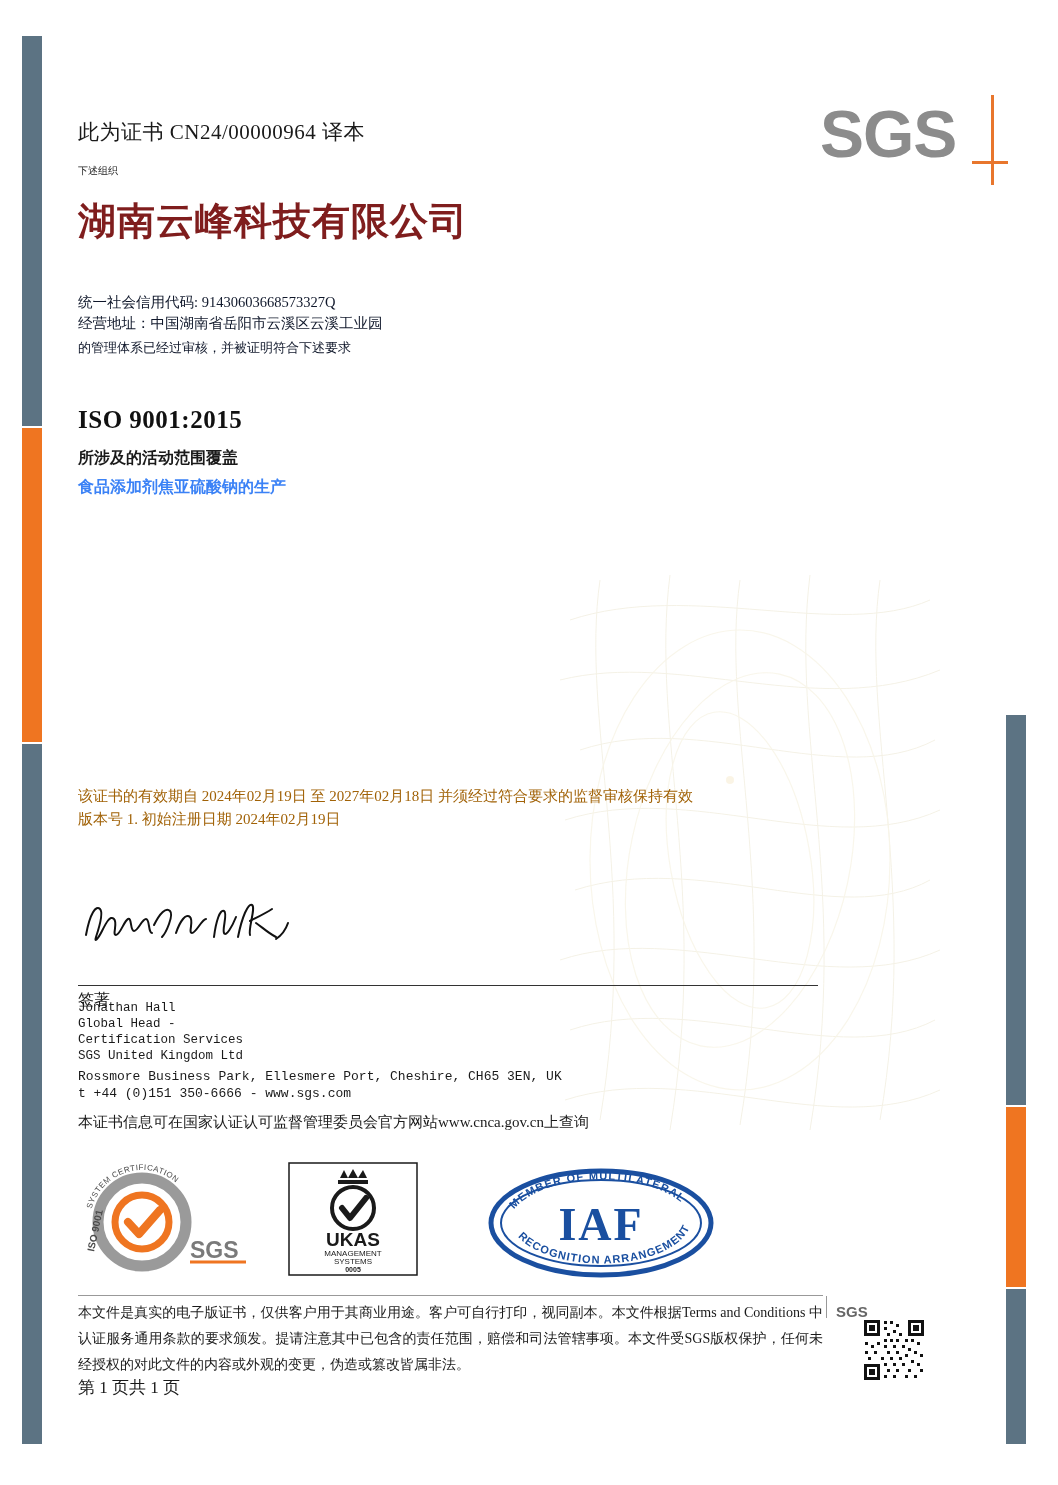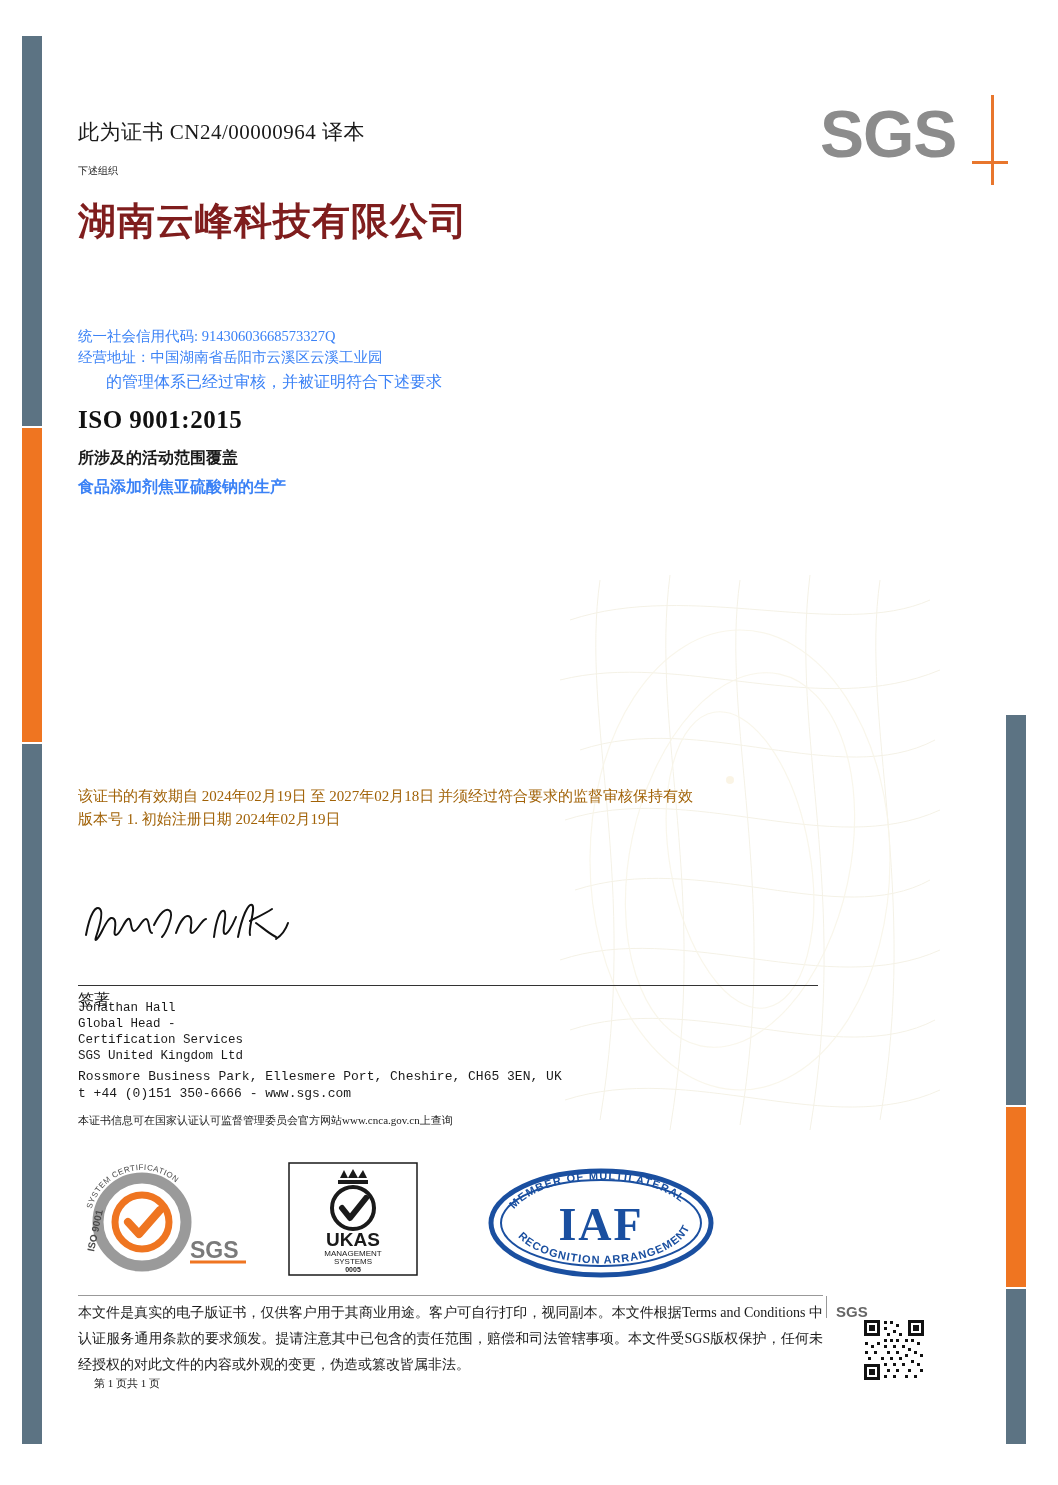--- a/index.html
+++ b/index.html
@@ -87,26 +87,26 @@
     font-family: Liberation Mono, monospace;
     font-size: 10px; color: #1a1a1a;
   }
   .company-name {
     position: absolute; left: 78px; top: 196px;
     font-family: "Liberation Serif", serif;
     font-size: 38px; font-weight: bold; color: #7f1d1d; letter-spacing: 1px;
   }
 
   .info-block {
-    position: absolute; left: 78px; top: 326px;
-    font-family: "Liberation Serif", serif;
-    font-size: 14.5px; color: #3b82f6; line-height: 21px;
+    position: absolute; left: 78px; top: 292px;
+    font-family: "Liberation Serif", serif;
+    font-size: 14.5px; color: #0f172a; line-height: 21px;
   }
   .info-block .conform {
-    font-size: 16px; margin-top: 3px; margin-left: 28px;
+    font-size: 13px; margin-top: 3px;
   }
   .standard {
     position: absolute; left: 78px; top: 406px;
     font-family: "Liberation Serif", serif;
     font-size: 25px; font-weight: bold; color: #111; letter-spacing: .5px;
   }
   .scope-label {
     position: absolute; left: 78px; top: 448px;
     font-family: "Liberation Serif", serif;
     font-size: 16px; font-weight: bold; color: #1a1a1a;
@@ -143,21 +143,21 @@
     font-size: 12.5px; color: #1a1a1a; line-height: 16px;
   }
   .sig-addr {
     position: absolute; left: 78px; top: 1068px;
     font-family: "Liberation Mono", monospace;
     font-size: 13px; color: #1a1a1a; line-height: 17px;
   }
   .cnca-note {
     position: absolute; left: 78px; top: 1113px;
     font-family: "Liberation Serif", serif;
-    font-size: 11px; color: #1a1a1a;
+    font-size: 15px; color: #1a1a1a;
   }
 
   
   .marks { position: absolute; left: 70px; top: 1160px; width: 700px; height: 120px; }
 
   
   .footer-rule {
     position: absolute; left: 78px; top: 1295px;
     width: 745px; height: 1px; background: #999;
   }
@@ -174,23 +174,23 @@
   }
   .footer-rule-2 {
     position: absolute; left: 826px; top: 1296px;
     width: 1px; height: 22px; background: #999;
   }
   .qr {
     position: absolute; left: 862px; top: 1318px;
     width: 64px; height: 64px;
   }
   .page-num {
-    position: absolute; left: 94px; top: 1376px;
-    font-family: "Liberation Serif", serif;
-    font-size: 11px; color: #1a1a1a;
+    position: absolute; left: 78px; top: 1376px;
+    font-family: "Liberation Serif", serif;
+    font-size: 17px; color: #1a1a1a;
   }
 </style>
 </head>
 <body>
 
 <div class="page">
 
   <div class="bar bar-left-top"></div>
   <div class="bar bar-left-orange"></div>
   <div class="bar bar-left-bottom"></div>

